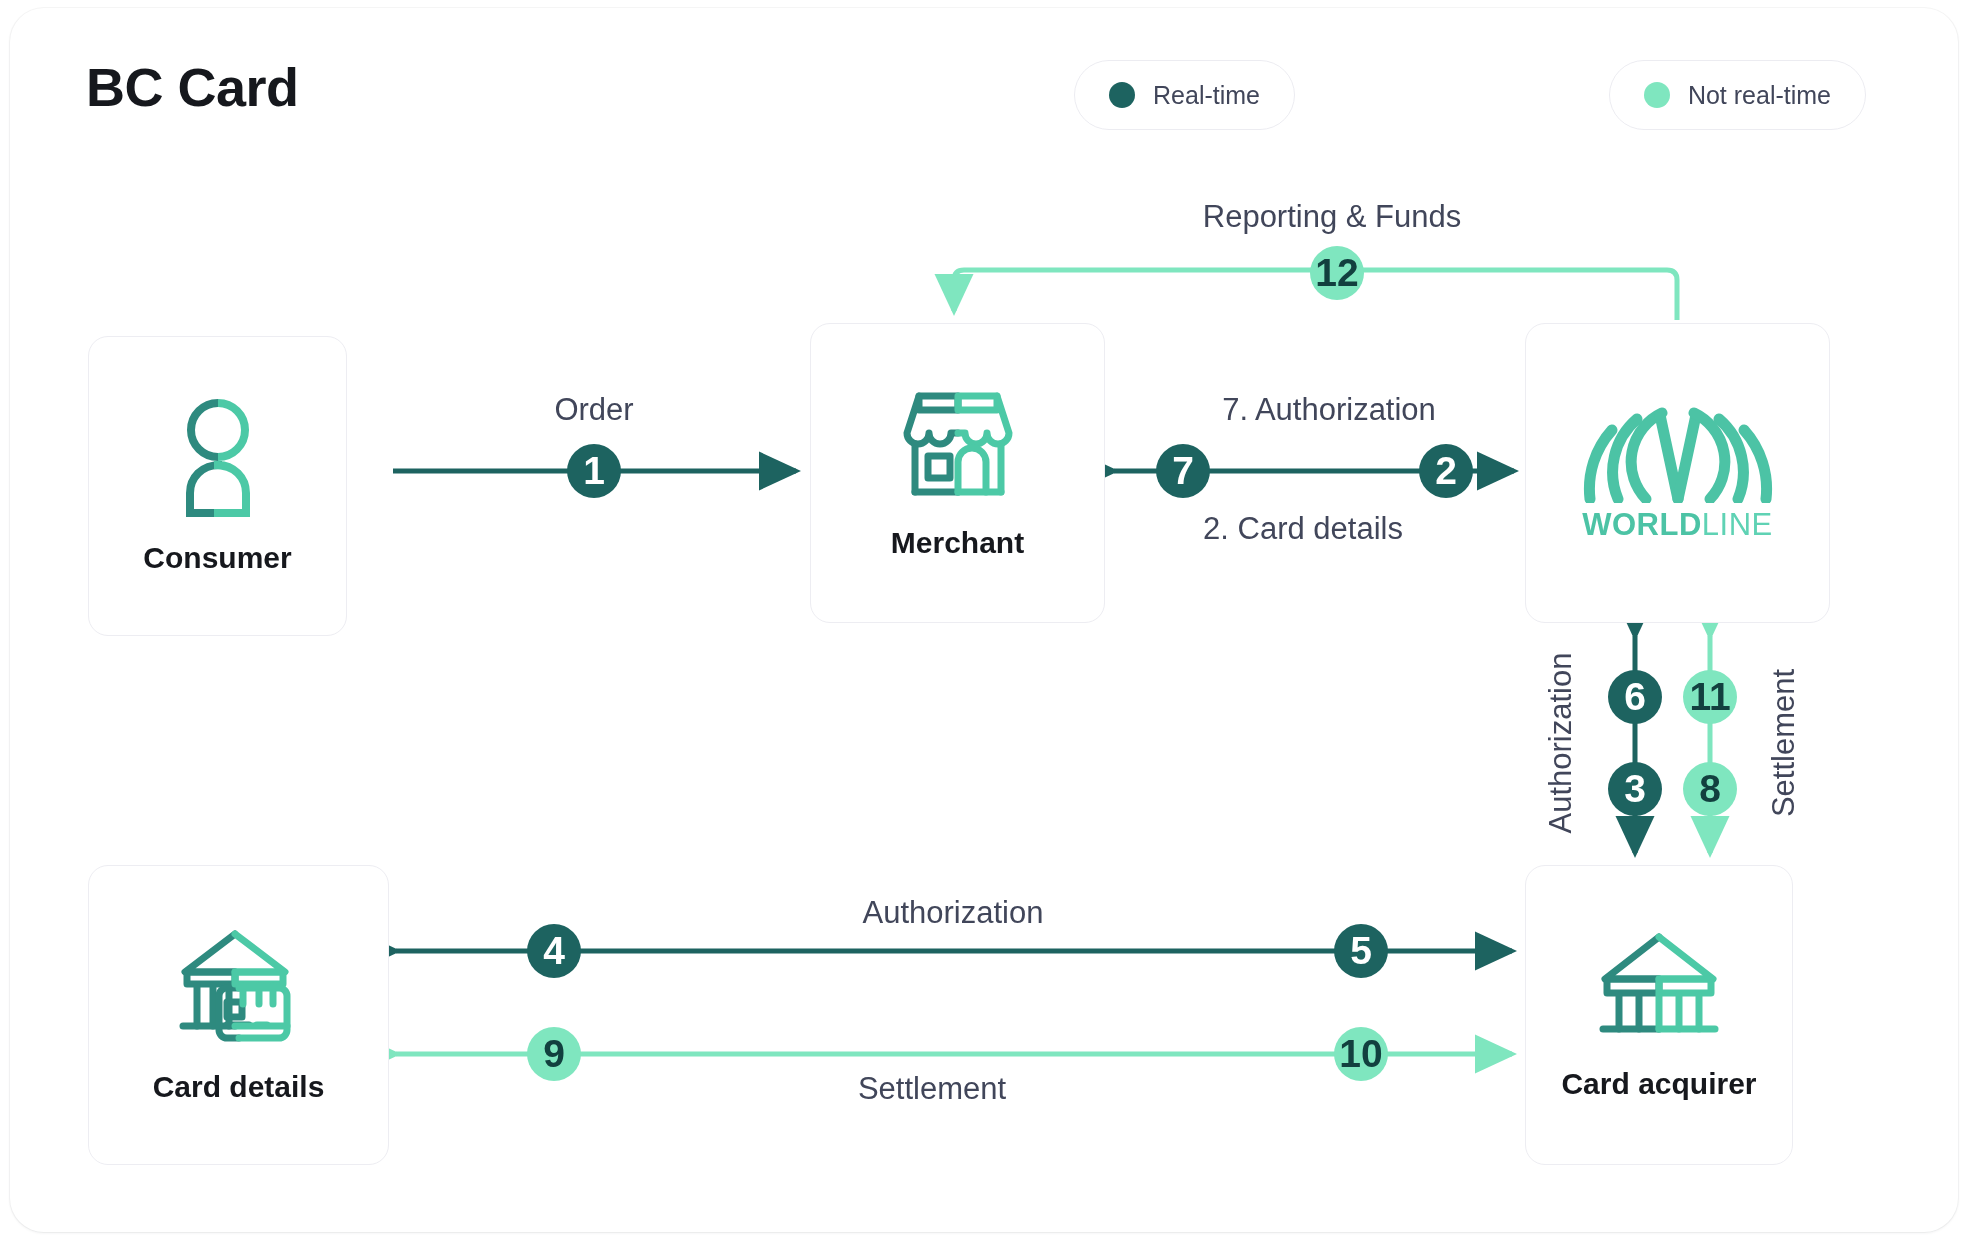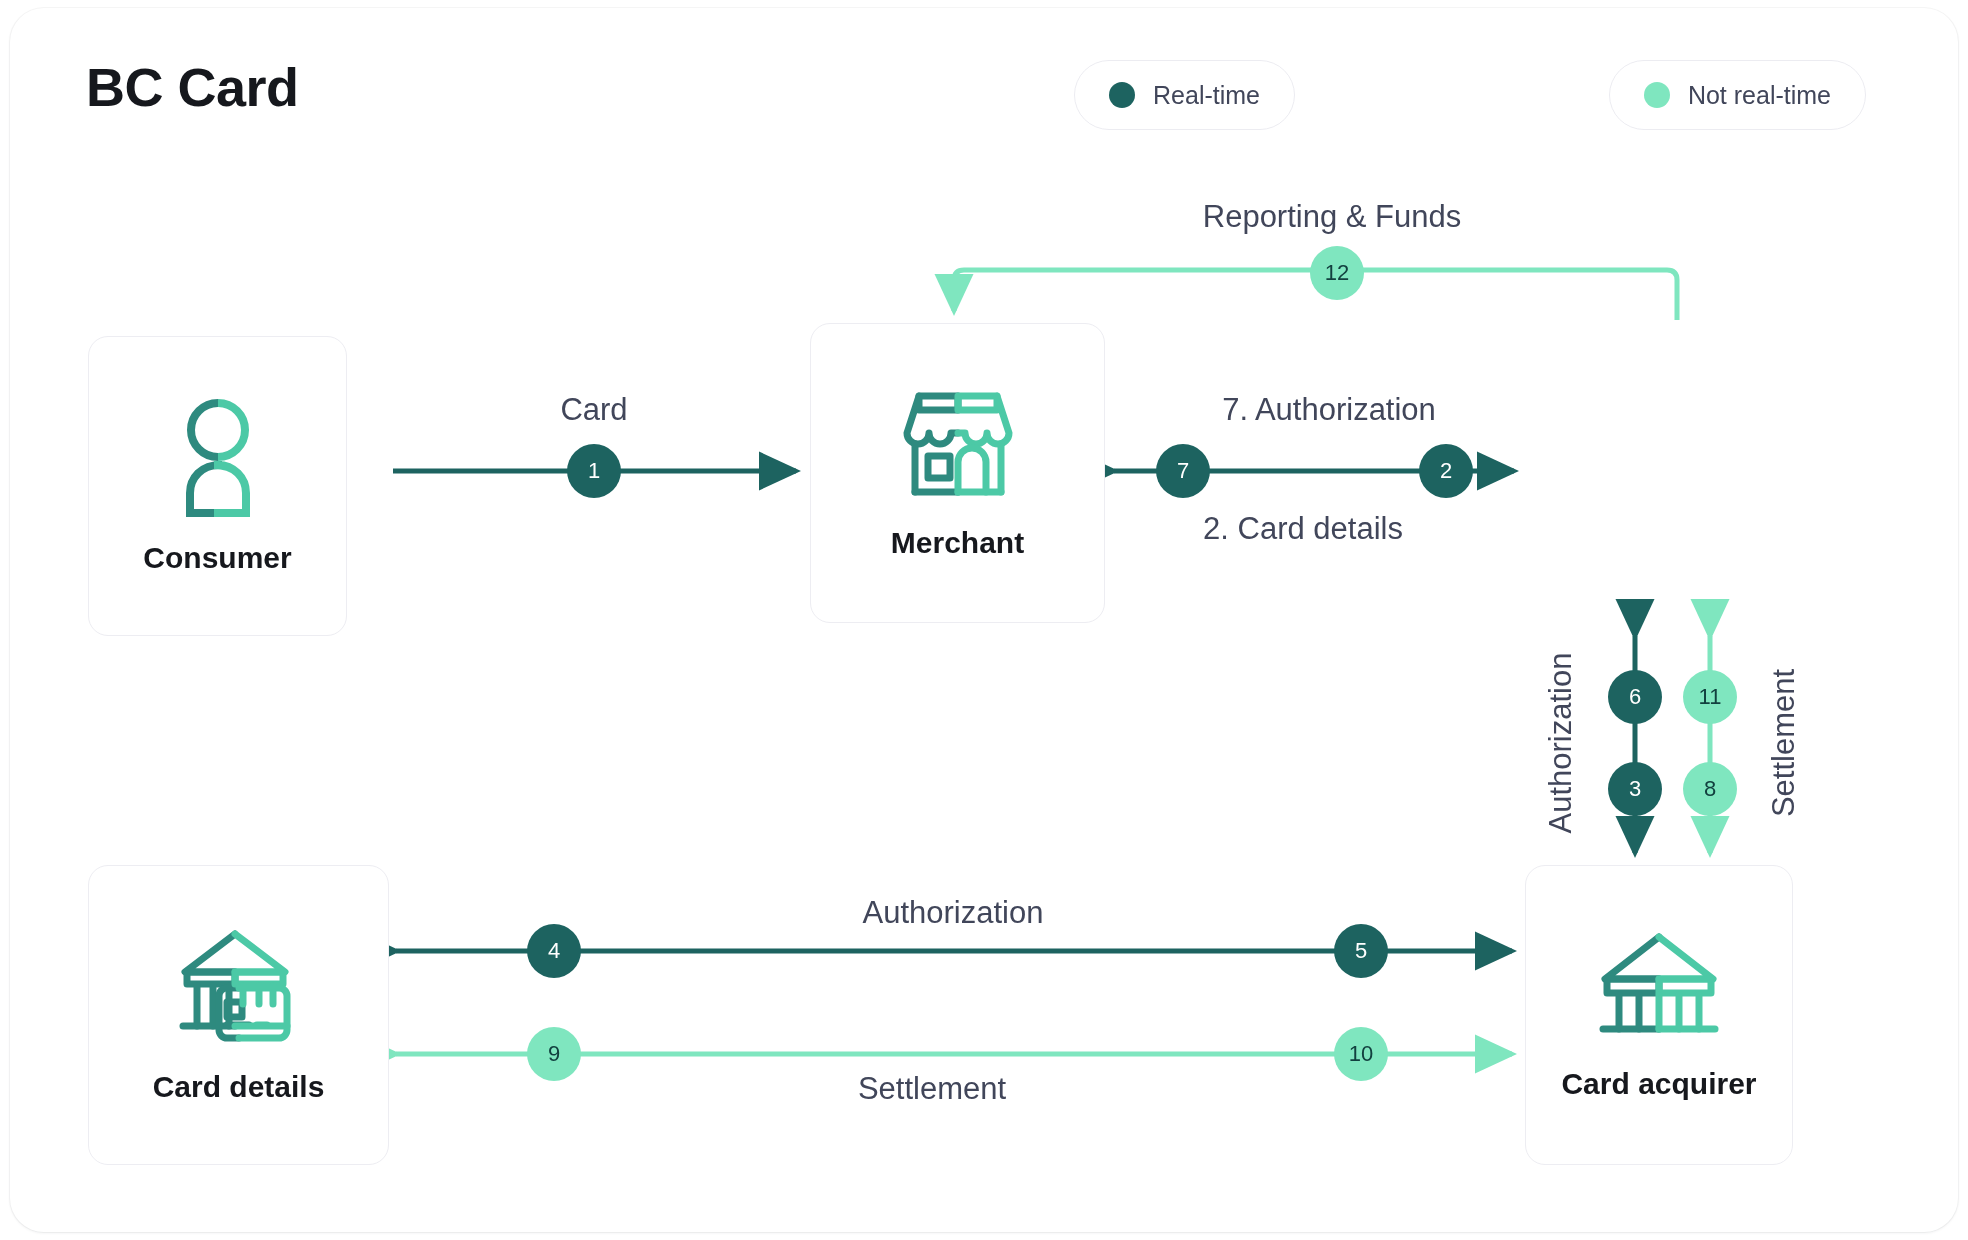--- a/index.html
+++ b/index.html
@@ -33,21 +33,21 @@
   #node-worldline    {left:1515px;top:315px; width:305px; height:300px;}
   #node-card-issuer  {left:78px;  top:857px; width:301px; height:300px;}
   #node-card-acquirer{left:1515px;top:857px; width:268px; height:300px;}
 
   
   #wires{position:absolute;left:0;top:0;width:1948px;height:1224px;pointer-events:none;}
 
   
   .badge{position:absolute;width:54px;height:54px;border-radius:50%;
          display:flex;align-items:center;justify-content:center;
-         font-size:22px;font-weight:400;transform:translate(-50%,-50%);}
+         font-size:39px;font-weight:700;transform:translate(-50%,-50%);}
   .badge.dark {background:#1d6360;color:#ffffff;}
   .badge.light{background:#7fe6bf;color:#12403f;}
 
   
   .elabel{position:absolute;font-size:31px;color:#41465a;white-space:nowrap;transform:translate(-50%,-50%);}
   .elabel.vert{transform:translate(-50%,-50%) rotate(-90deg);}
 
   
   .wl-word{font-size:31px;letter-spacing:.5px;margin-top:4px;}
   .wl-word b{font-weight:700;color:#4cc3a5;}
@@ -143,20 +143,37 @@
             <path d="M104 58 v48"></path>
             <path d="M61 106 h43"></path>
             <path d="M61 106 v-30 a14 14 0 0 1 28 0 v30"></path>
           </g>
         </g>
       </svg>
     </span>
     <span class="nlabel">Merchant</span>
   </div>
 
+  <div class="node" id="node-worldline">
+    <span class="icon">
+      <svg width="196" height="100" viewBox="0 0 196 100">
+        <g fill="none" stroke="#4cc3a5" stroke-width="11" stroke-linecap="round">
+          <path d="M10 96 A88 88 0 0 1 32 27"></path>
+          <path d="M38 96 A70 70 0 0 1 57 16"></path>
+          <path d="M66 96 A54 54 0 0 1 82 10"></path>
+          <path d="M98 96 L80 12"></path>
+          <path d="M98 96 L116 12"></path>
+          <path d="M130 96 A54 54 0 0 0 114 10"></path>
+          <path d="M158 96 A70 70 0 0 0 139 16"></path>
+          <path d="M186 96 A88 88 0 0 0 164 27"></path>
+        </g>
+      </svg>
+    </span>
+    <span class="wl-word"><b>WORLD</b><span>LINE</span></span>
+  </div>
 
   <div class="node" id="node-card-issuer">
     <span class="icon">
       <svg width="132" height="122" viewBox="0 0 132 122">
         <g fill="none" stroke-width="7" stroke-linecap="round" stroke-linejoin="round">
           <g stroke="#2e8a7f">
             <path d="M62 8 L12 46 h50"></path>
             <path d="M14 46 h48 v12 h-48 z"></path>
             <path d="M24 60 v40 M40 60 v40 M56 60 v40"></path>
             <path d="M10 100 h52"></path>
@@ -193,21 +210,21 @@
             <path d="M64 50 h52 v14 h-52 z"></path>
             <path d="M64 66 v34 M84 66 v34 M104 66 v34"></path>
             <path d="M64 100 h56"></path>
           </g>
         </g>
       </svg>
     </span>
     <span class="nlabel">Card acquirer</span>
   </div>
 
-  <div class="elabel" style="left:584px;top:402px;">Card</div>
+  <div class="elabel" style="left:584px;top:402px;">Order</div>
   <div class="elabel" style="left:1303px;top:402px;margin-left:16px;">7. Authorization</div>
   <div class="elabel" style="left:1293px;top:521px;">2. Card details</div>
   <div class="elabel" style="left:1322px;top:209px;">Reporting &amp; Funds</div>
   <div class="elabel vert" style="left:1551px;top:735px;">Authorization</div>
   <div class="elabel vert" style="left:1774px;top:735px;">Settlement</div>
   <div class="elabel" style="left:943px;top:905px;">Authorization</div>
   <div class="elabel" style="left:922px;top:1081px;">Settlement</div>
 
   <div class="badge dark" style="left:584px;top:463px;">1</div>
   <div class="badge dark" style="left:1436px;top:463px;">2</div>

